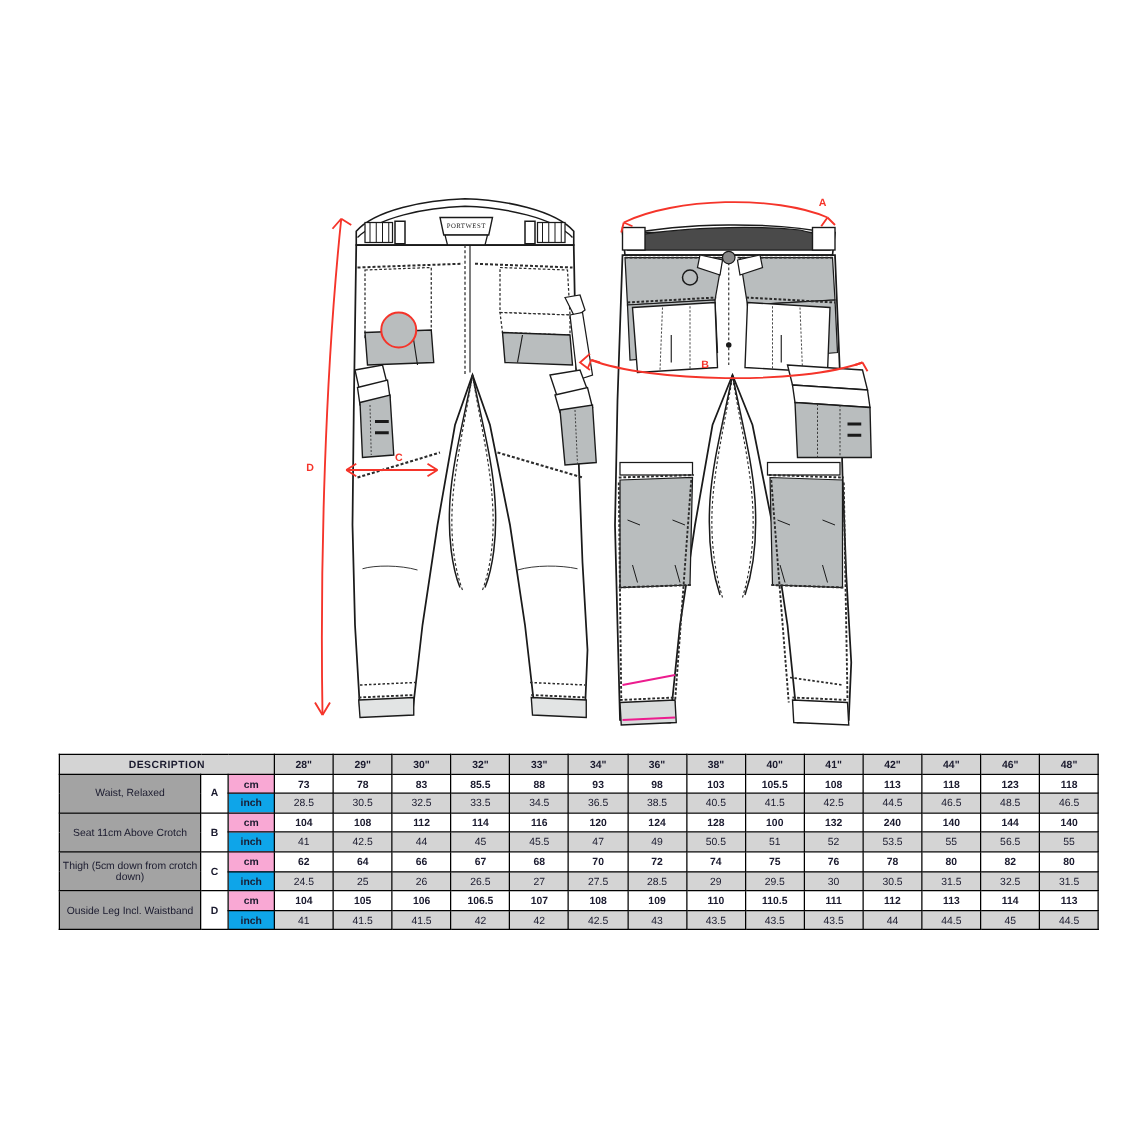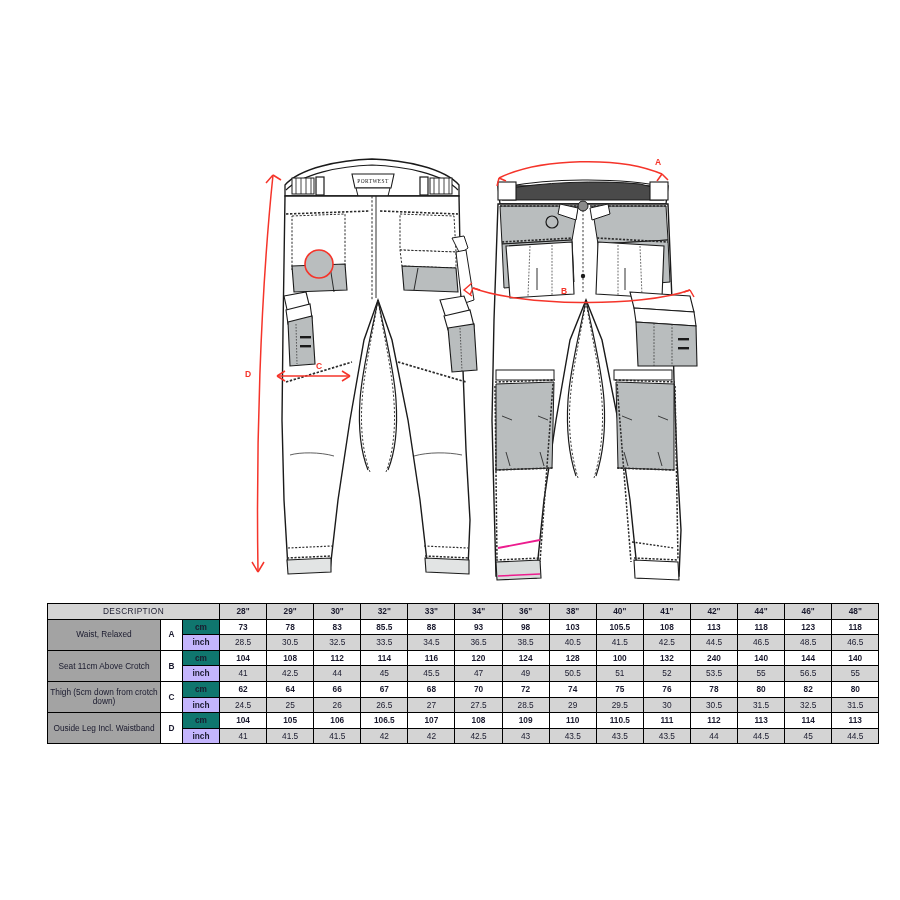--- a/index.html
+++ b/index.html
@@ -36,21 +36,21 @@
     vertical-align: middle;
     color: #1a1a2e;
     font-size: 8.3px;
     padding: 0;
     height: 14.6px;
     line-height: 1.05;
   }
   th.desc-head {
     background: #d4d4d4;
     font-size: 9.2px;
-    font-weight: normal;
+    font-weight: bold;
     letter-spacing: 0.4px;
     color: #000;
     height: 15px;
     margin-top: 36px;
   }
   th.size-head {
     background: #d4d4d4;
     font-weight: bold;
     font-size: 9.4px;
     color: #000;
@@ -65,22 +65,22 @@
     font-weight: bold;
     font-size: 9.6px;
     background: #ffffff;
     color: #000;
   }
   td.unit-cell {
     font-weight: bold;
     font-size: 8.4px;
     color: #000;
   }
-  tr.row-cm td.unit-cell { background: #0f766e; }
-  tr.row-inch td.unit-cell { background: #c4b5fd; }
+  tr.row-cm td.unit-cell { background: #f9a8d4; }
+  tr.row-inch td.unit-cell { background: #0ea5e9; }
   tr.row-cm td.val { background: #ffffff; font-weight: bold; }
   tr.row-inch td.val { background: #d4d4d4; font-weight: normal; }
   td.val.last-col { font-weight: bold; }
 
   
   col.c-desc   { width: 113px; }
   col.c-letter { width: 22px; }
   col.c-unit   { width: 37px; }
   col.c-size   { width: 47.1px; }
 </style>

